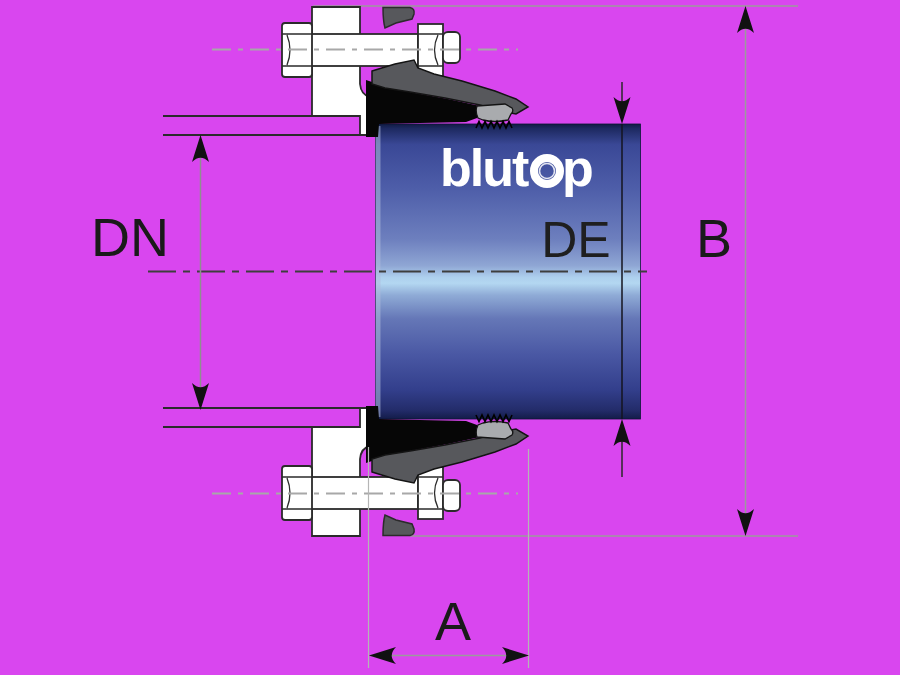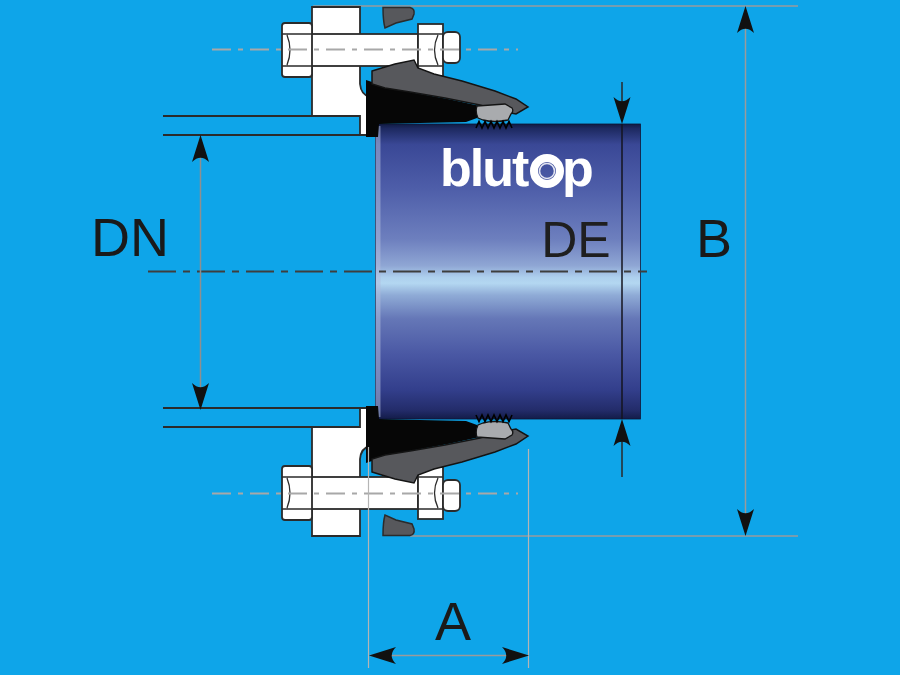--- a/index.html
+++ b/index.html
@@ -1,17 +1,17 @@
 <!DOCTYPE html>
 <html><head>
 <meta charset="utf-8">
 <style>
   html,body{margin:0;padding:0;background:#ffffff;}
   body{width:900px;height:675px;overflow:hidden;font-family:"Liberation Sans",sans-serif;}
-  .stage{position:relative;width:900px;height:675px;background:#0ea5e9;}
+  .stage{position:relative;width:900px;height:675px;background:#d946ef;}
   svg{display:block;}
   .dim-label{font-family:"Liberation Sans",sans-serif;font-weight:400;}
   .logo-text{font-family:"Liberation Sans",sans-serif;font-weight:700;letter-spacing:-2px;}
 </style>
 </head>
 <body>
 
 <div class="stage">
 <svg width="900" height="675" viewBox="0 0 900 675">
   <defs>

